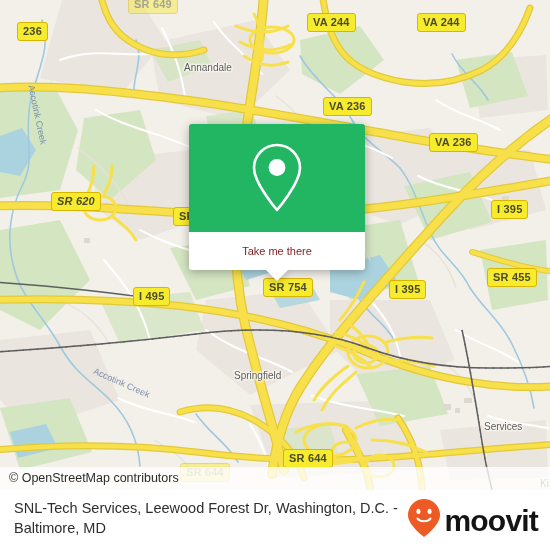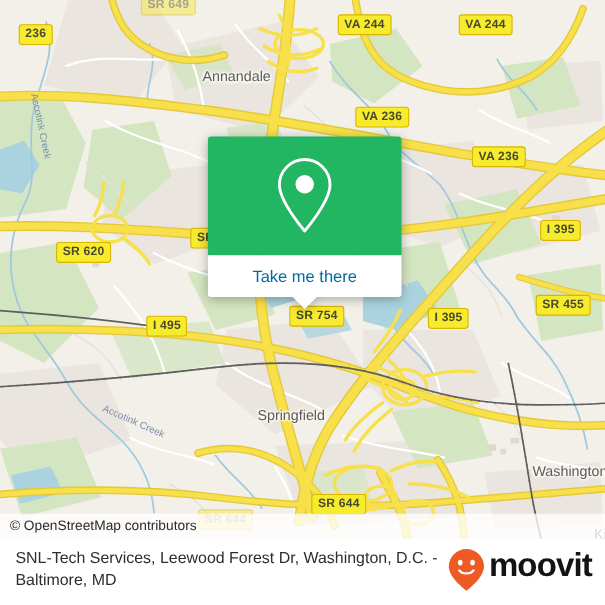--- a/index.html
+++ b/index.html
@@ -52,21 +52,21 @@
     letter-spacing: 0.2px;
     box-sizing: border-box;
   }
   .shield.faded { opacity: 0.45; }
 
   
   .place-label {
     position: absolute;
     color: #5a5a5a;
     font-family: "Liberation Sans", sans-serif;
-    font-size: 13px;
+    font-size: 10px;
     white-space: nowrap;
     text-shadow:
        1px  0 2px #fbf9f4, -1px  0 2px #fbf9f4,
        0  1px 2px #fbf9f4,  0 -1px 2px #fbf9f4,
        1px  1px 2px #fbf9f4, -1px -1px 2px #fbf9f4;
   }
   .water-label {
     position: absolute;
     color: #7a8fa8;
     font-family: "Liberation Sans", sans-serif;
@@ -94,22 +94,22 @@
   #popup-foot {
     height: 38px;
     background: #ffffff;
     border-radius: 0 0 3px 3px;
     display: flex;
     align-items: center;
     justify-content: center;
     position: relative;
   }
   #popup-label {
-    color: #0369a1;
-    font-size: 15px;
+    color: #7f1d1d;
+    font-size: 11px;
     font-family: "Liberation Sans", sans-serif;
   }
   #popup-tail {
     position: absolute;
     left: 50%;
     bottom: -11px;
     margin-left: -11px;
     width: 0; height: 0;
     border-left: 11px solid transparent;
     border-right: 11px solid transparent;
@@ -146,21 +146,21 @@
   }
   #footer-title {
     color: #2e2e2e;
     font-size: 14.5px;
     line-height: 20px;
     font-family: "Liberation Sans", sans-serif;
     max-width: 390px;
   }
   #brand {
     display: flex;
-    align-items: flex-start;
+    align-items: flex-end;
     gap: 3px;
   }
   #brand-name {
     color: #141414;
     font-size: 30px;
     font-weight: bold;
     letter-spacing: -0.8px;
     font-family: "Liberation Sans", sans-serif;
   }
 </style>
@@ -352,30 +352,30 @@
         <rect x="220" y="166" width="6" height="5"></rect>
         <rect x="502" y="196" width="7" height="6"></rect>
       </g>
     </svg>
 
     <div class="water-label" style="left:36px; top:84px; transform:rotate(78deg);">Accotink Creek</div>
     <div class="water-label" style="left:96px; top:366px; transform:rotate(24deg);">Accotink Creek</div>
 
     <div class="place-label" style="left:184px; top:62px;">Annandale</div>
     <div class="place-label" style="left:234px; top:370px;">Springfield</div>
-    <div class="place-label" style="left:484px; top:421px;">Washington</div>
+    <div class="place-label" style="left:484px; top:421px;">Services</div>
     <div class="place-label" style="left:540px; top:478px;">Ki</div>
 
     <div class="shield" style="left:0px;   top:22px;margin-left:17px;">236</div>
     <div class="shield faded" style="left:128px; top:-5px;">SR 649</div>
     <div class="shield" style="left:307px; top:13px;">VA 244</div>
     <div class="shield" style="left:417px; top:13px;">VA 244</div>
     <div class="shield" style="left:323px; top:97px;">VA 236</div>
     <div class="shield" style="left:429px; top:133px;">VA 236</div>
-    <div class="shield" style="left:51px;  top:220px;">SR 620</div>
+    <div class="shield" style="left:51px;  top:192px;font-style:italic;">SR 620</div>
     <div class="shield" style="left:173px; top:207px;">SR</div>
     <div class="shield" style="left:491px; top:200px;">I 395</div>
     <div class="shield" style="left:133px; top:287px;text-align:center;">I 495</div>
     <div class="shield" style="left:263px; top:278px;">SR 754</div>
     <div class="shield" style="left:389px; top:280px;">I 395</div>
     <div class="shield" style="left:487px; top:268px;">SR 455</div>
     <div class="shield" style="left:283px; top:449px;">SR 644</div>
     <div class="shield faded" style="left:180px; top:463px;">SR 644</div>
 
     <div id="popup">

